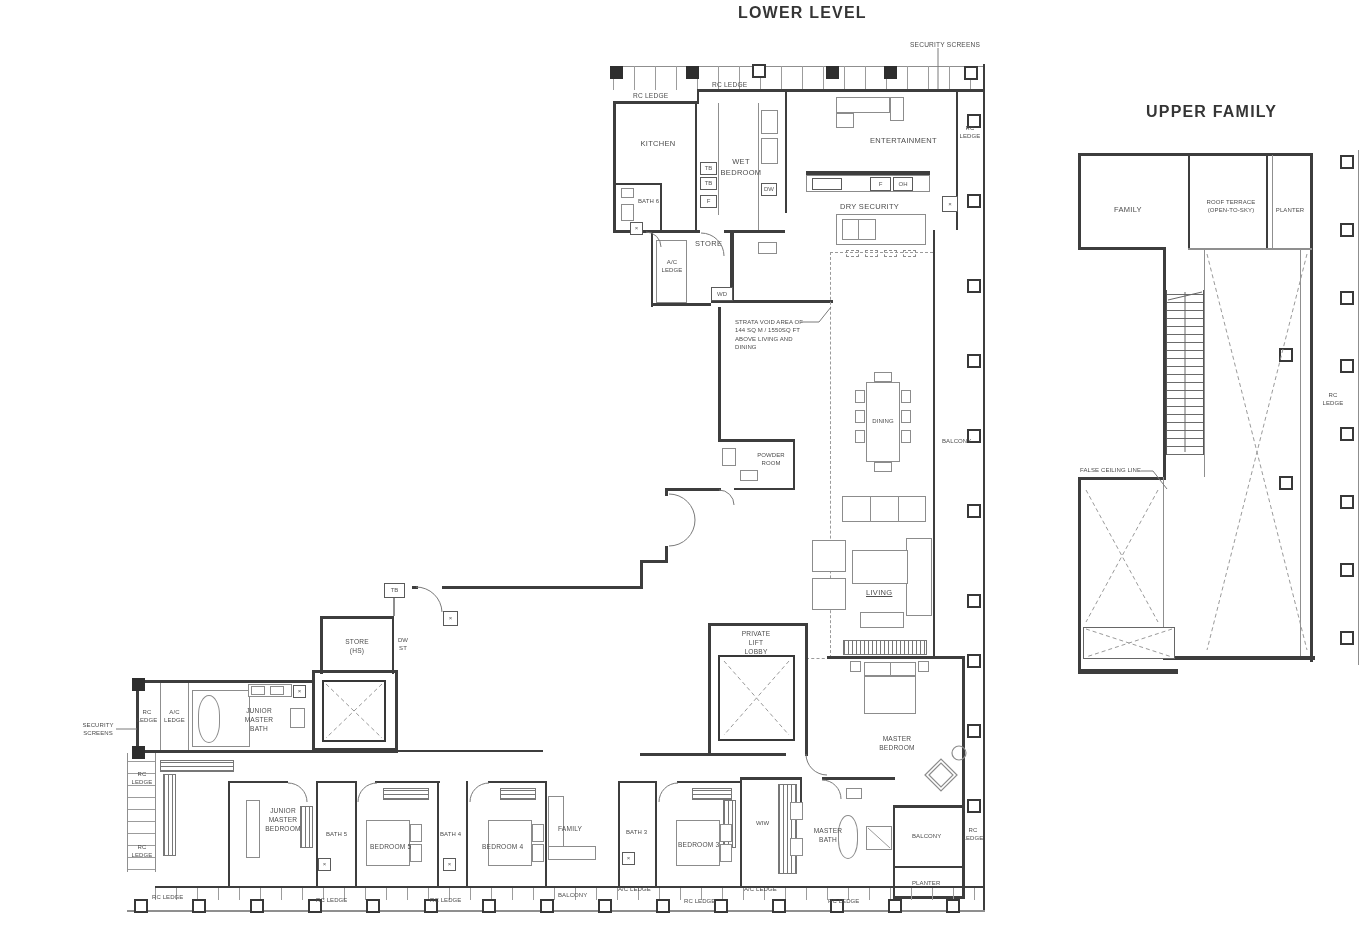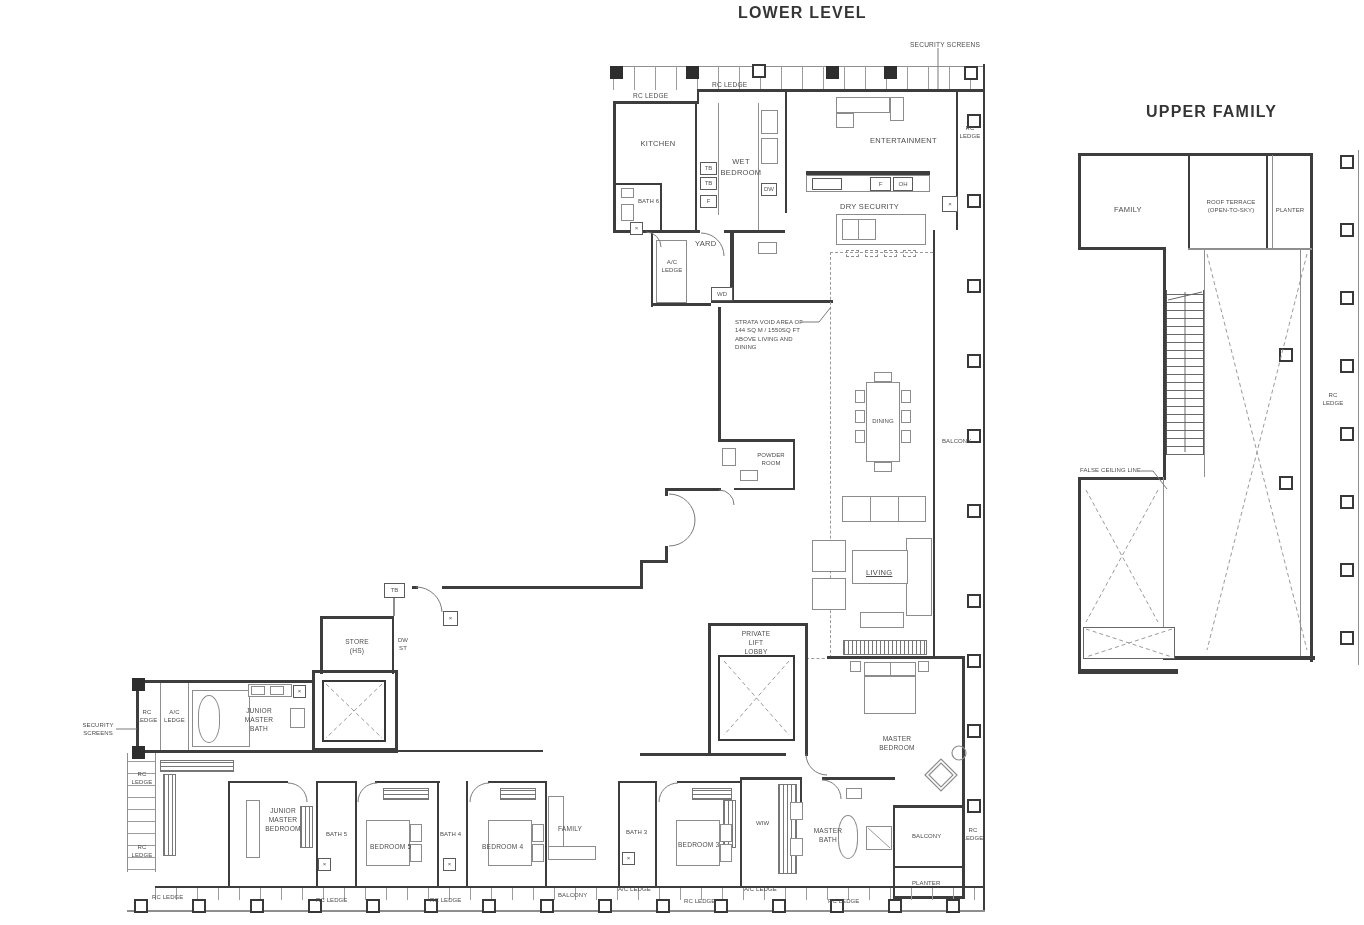--- a/index.html
+++ b/index.html
@@ -277,31 +277,31 @@
 
   <div class="lbl sm nw" style="left:910px;top:40px;">SECURITY SCREENS</div>
   <div class="lbl sm nw" style="left:633px;top:91px;">RC LEDGE</div>
   <div class="lbl sm nw" style="left:712px;top:80px;">RC LEDGE</div>
   <div class="lbl xs" style="left:957px;top:124px;width:26px;">RC LEDGE</div>
   <div class="lbl" style="left:635px;top:139px;width:46px;">KITCHEN</div>
   <div class="lbl" style="left:720px;top:157px;width:42px;">WET BEDROOM</div>
   <div class="lbl xs nw" style="left:638px;top:197px;">BATH 6</div>
   <div class="lbl nw" style="left:870px;top:136px;">ENTERTAINMENT</div>
   <div class="lbl nw" style="left:840px;top:202px;">DRY SECURITY</div>
-  <div class="lbl nw" style="left:695px;top:239px;">YARD</div>
+  <div class="lbl nw" style="left:695px;top:239px;">STORE</div>
   <div class="lbl xs" style="left:658px;top:258px;width:28px;">A/C LEDGE</div>
   <div class="lbl xs la" style="left:735px;top:318px;width:72px;">STRATA VOID AREA OF
 144 SQ M / 1550SQ FT
 ABOVE LIVING AND
 DINING</div>
   <div class="lbl xs" style="left:866px;top:417px;width:34px;">DINING</div>
   <div class="lbl xs nw" style="left:942px;top:437px;">BALCONY</div>
   <div class="lbl xs" style="left:750px;top:451px;width:42px;">POWDER
 ROOM</div>
-  <div class="lbl nw" style="left:866px;top:568px;text-decoration:underline;">LIVING</div>
+  <div class="lbl nw" style="left:866px;top:588px;text-decoration:underline;">LIVING</div>
   <div class="lbl sm" style="left:716px;top:629px;width:80px;">PRIVATE
 LIFT
 LOBBY</div>
   <div class="lbl sm" style="left:336px;top:637px;width:42px;">STORE
 (HS)</div>
   <div class="lbl xs" style="left:396px;top:636px;width:14px;">DW
 ST</div>
   <div class="lbl sm" style="left:230px;top:706px;width:58px;">JUNIOR
 MASTER
 BATH</div>

